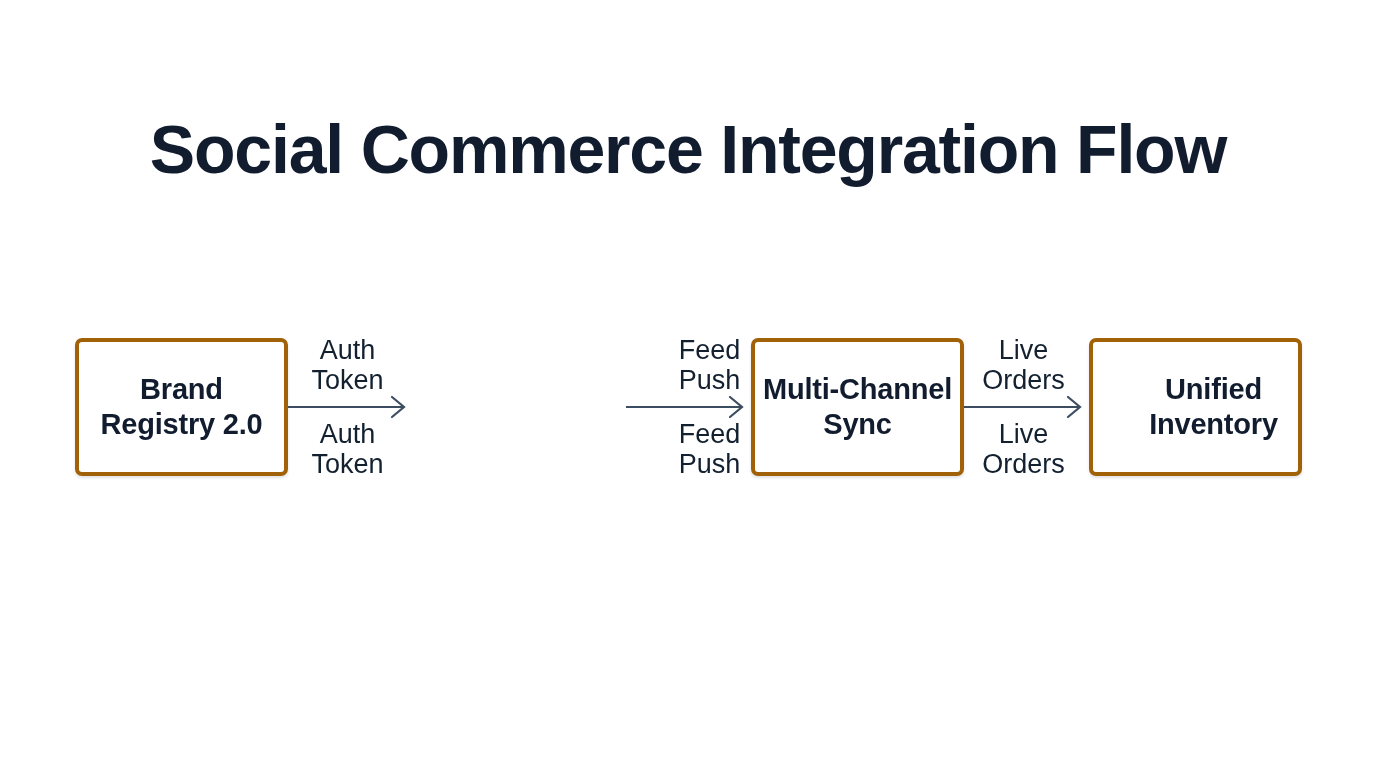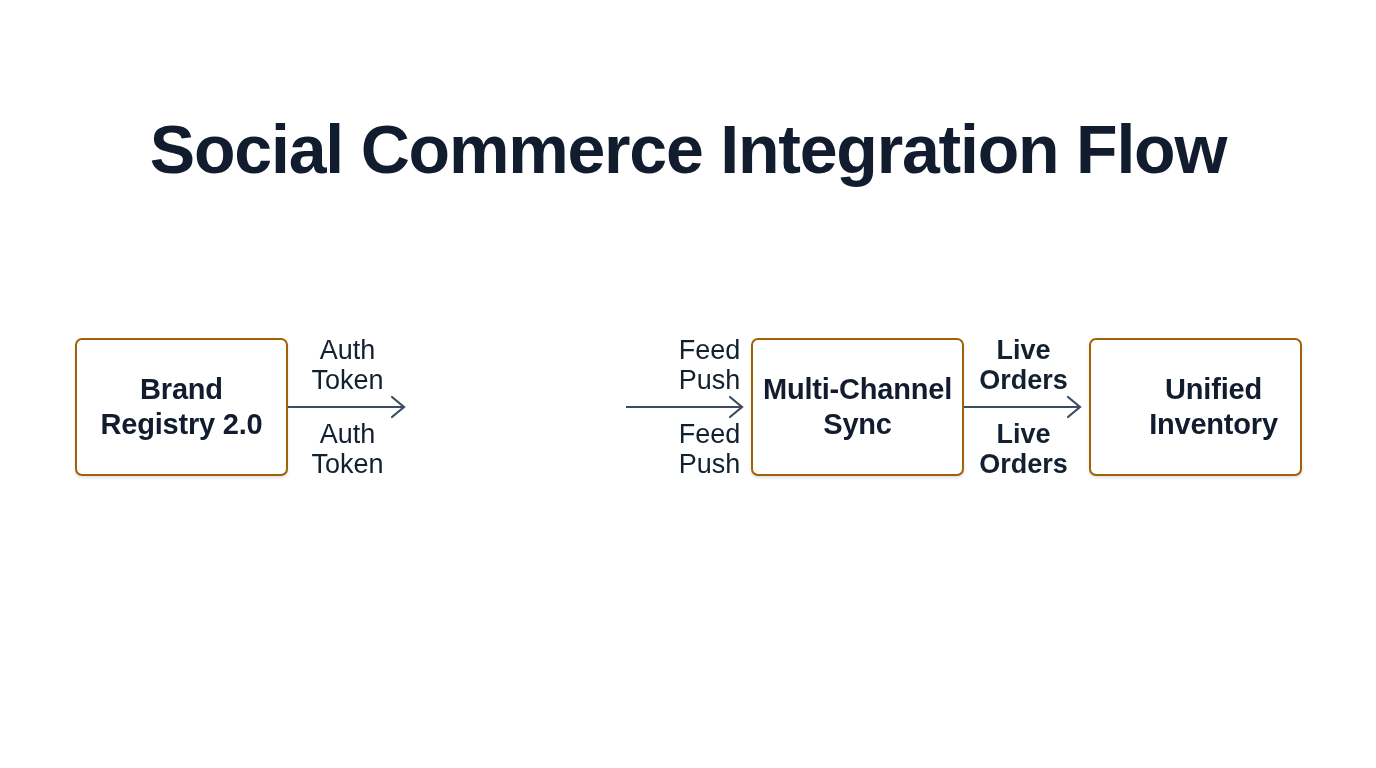--- a/index.html
+++ b/index.html
@@ -45,21 +45,21 @@
     width: 1228px;
     height: 138px;
   }
 
   .node-box {
     position: absolute;
     top: 0;
     width: 213px;
     height: 138px;
     box-sizing: border-box;
-    border: 2px solid #a16207;
+    border: 4px solid #a16207;
     border-radius: 7px;
     background: #ffffff;
     box-shadow: 0 2px 3px rgba(20, 30, 45, 0.13);
     display: flex;
     align-items: center;
     justify-content: center;
   }
 
   .node-label {
     font-size: 29px;
@@ -78,21 +78,21 @@
 
   
   .connector {
     position: absolute;
     top: 0;
     width: 119px;
     height: 138px;
   }
   .conn-1 { left: 213px; }
   .conn-2 { left: 551px; padding-left: 48px; }
-  .conn-3 { left: 889px; font-weight: bold; }
+  .conn-3 { left: 889px; }
 
   .connector svg {
     position: absolute;
     left: 0;
     top: 0;
     display: block;
   }
 
   .edge-label {
     position: absolute;

